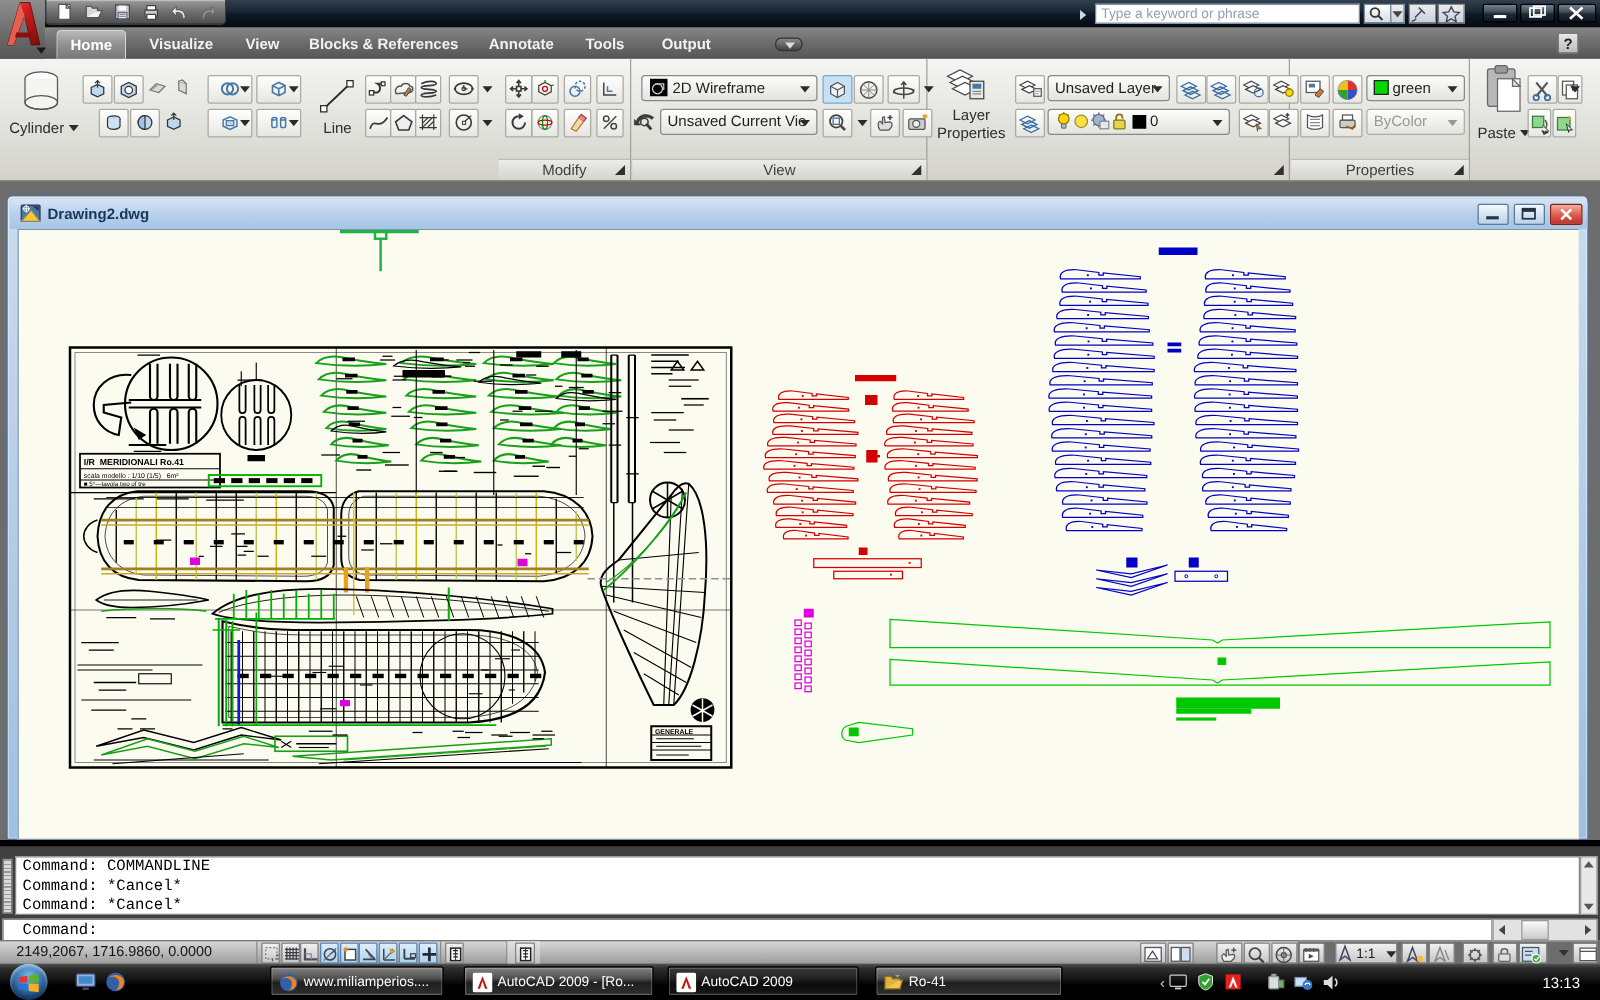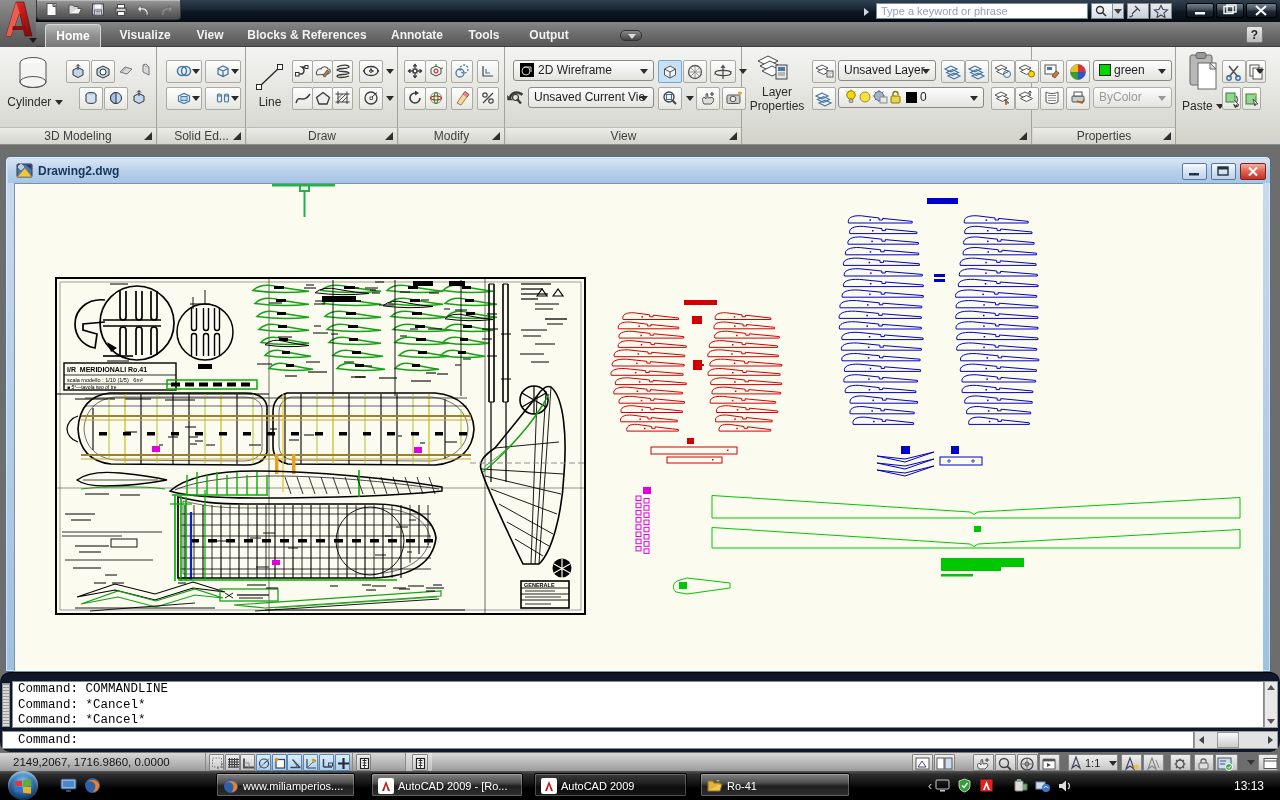--- a/index.html
+++ b/index.html
@@ -48,21 +48,21 @@
   background:linear-gradient(#cadbee,#9fc0e0); border:1px solid #52708e; border-radius:5px 5px 0 0;
   box-shadow: inset 0 0 0 1px rgba(255,255,255,0.5);}
 #doctitle { position:absolute; left:2px; top:2px; width:1262px; height:24px;
   background:linear-gradient(#d7e5f4, #b9d0ea 50%, #a5c5e5); border-radius:4px 4px 0 0;
   color:#16365a; font-size:12px; font-weight:bold;}
 #canvas { position:absolute; left:8px; top:26px; width:1249px; height:489px; background:#fbfbef;
   border:1px solid #7a93ad; border-right:none; }
 .docbtn { position:absolute; top:4px; width:25px; height:17px; border:1px solid #5a7a9c; border-radius:2px;
   background:linear-gradient(#f4f8fc,#d6e4f2 50%,#bcd2e8); color:#234; text-align:center;}
 
-#cmdwin { position:absolute; left:0; top:672px; width:1280px; height:80px; background:#0f172a; border-top:1px solid #000000;border-radius:10px;}
+#cmdwin { position:absolute; left:0; top:672px; width:1280px; height:80px; background:#404040; border-top:5px solid #000000;}
 #cmdgrip { position:absolute; left:2px; top:10px; width:8px; height:44px; background:
   repeating-linear-gradient(#9a9a9a 0 1px, #d8d8d8 1px 3px); border:1px solid #909090;}
 #cmdhist { position:absolute; left:12px; top:8px; width:1252px; height:47px; background:#fff;
   border:1px solid #888; font-family:"Liberation Mono",monospace; font-size:12.5px; color:#000; padding:0 0 0 5px; line-height:15.5px;}
 #vsb { position:absolute; left:1264px; top:8px; width:14px; height:47px; background:#e8e8e8; border:1px solid #999;}
 #cmdline { position:absolute; left:2px; top:58px; width:1192px; height:18px; background:#fff;
   border:1px solid #888; font-family:"Liberation Mono",monospace; font-size:12.5px; color:#000; padding:1px 0 0 15px;}
 #hsb { position:absolute; left:1194px; top:58px; width:84px; height:18px; background:#e2e2e2; border:1px solid #999;}
 
 #statusbar { position:absolute; left:0; top:752px; width:1038px; height:19px;
@@ -183,44 +183,20 @@
 <div class="tab" style="left:240px;width:134px;">Blocks &amp; References</div>
 <div class="tab" style="left:383px;width:68px;">Annotate</div>
 <div class="tab" style="left:456px;width:56px;">Tools</div>
 <div class="tab" style="left:518px;width:62px;">Output</div>
 <div style="position:absolute;left:620px;top:8px;width:22px;height:11px;border-radius:5px;background:linear-gradient(#888,#444);border:1px solid #333;">
         <div style="position:absolute;left:7px;top:3px;width:0;height:0;border-left:4px solid transparent;border-right:4px solid transparent;border-top:5px solid #ddd;"></div>
       </div>
 <div style="position:absolute;left:1246px;top:4px;width:17px;height:17px;background:linear-gradient(#e8e8e8,#bbb);border:1px solid #777;border-radius:2px;color:#222;font-size:12px;font-weight:bold;text-align:center;line-height:16px;">?</div>
 </div>
 <div id="ribbon">
-<div class="panel" style="left:0px;width:157px;">
-        <div class="plabel">3D Modeling</div>
-        <div style="position:absolute;right:3px;bottom:3px;">
-          <svg width="10" height="10" viewBox="0 0 10 10">
-            <path d="M9 1 L9 9 L1 9 Z" fill="#2f2f2f"></path>
-          </svg>
-        </div>
-      </div>
-<div class="panel" style="left:158px;width:88px;">
-        <div class="plabel">Solid Ed...</div>
-        <div style="position:absolute;right:3px;bottom:3px;">
-          <svg width="10" height="10" viewBox="0 0 10 10">
-            <path d="M9 1 L9 9 L1 9 Z" fill="#2f2f2f"></path>
-          </svg>
-        </div>
-      </div>
-<div class="panel" style="left:247px;width:151px;">
-        <div class="plabel">Draw</div>
-        <div style="position:absolute;right:3px;bottom:3px;">
-          <svg width="10" height="10" viewBox="0 0 10 10">
-            <path d="M9 1 L9 9 L1 9 Z" fill="#2f2f2f"></path>
-          </svg>
-        </div>
-      </div>
 <div class="panel" style="left:399px;width:106px;">
         <div class="plabel">Modify</div>
         <div style="position:absolute;right:3px;bottom:3px;">
           <svg width="10" height="10" viewBox="0 0 10 10">
             <path d="M9 1 L9 9 L1 9 Z" fill="#2f2f2f"></path>
           </svg>
         </div>
       </div>
 <div class="panel" style="left:506px;width:236px;">
         <div class="plabel">View</div>

